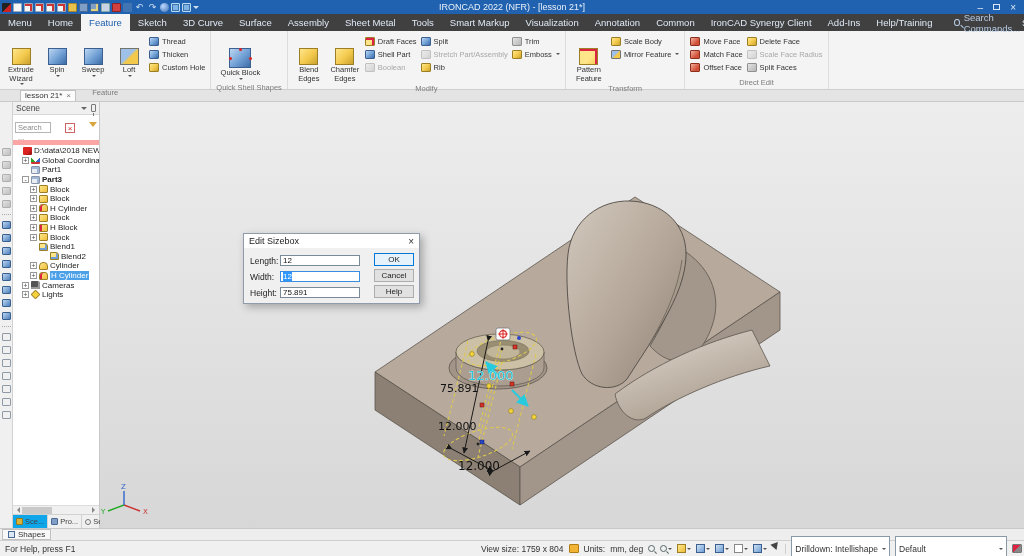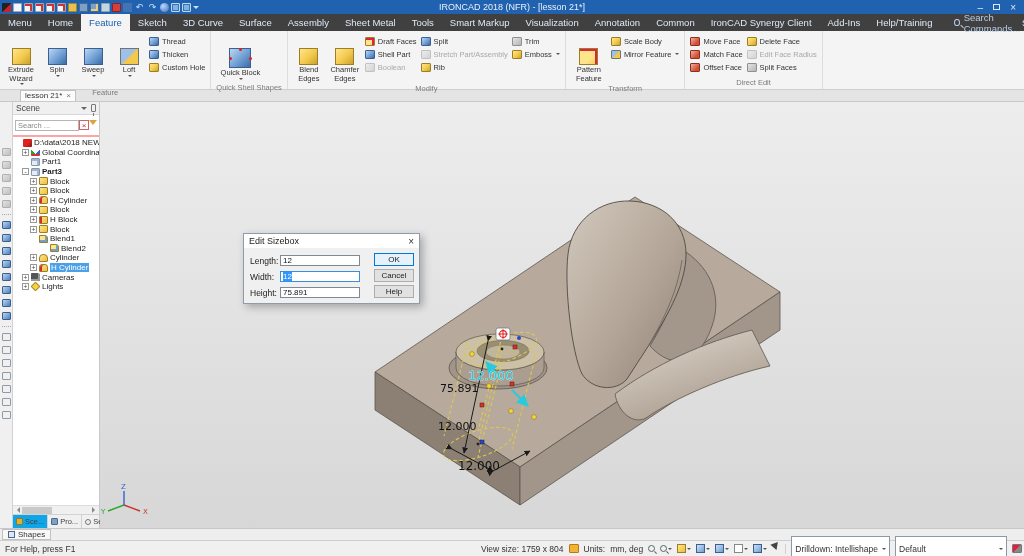--- a/index.html
+++ b/index.html
@@ -70,21 +70,21 @@
   .ls-ic.b { background:linear-gradient(135deg,#bcd6f2,#4d7fba); border:1px solid #38608f; }
   .ls-ic.t { background:#f0f0f0; border:1px solid #8e9aa6; }
   .ls-sep { width:9px; border-top:1px dotted #aaa; margin:1px 0; }
 
   
   .scenepanel { width:87px; background:#fff; border-right:1px solid #c9c9c9; display:flex; flex-direction:column; font-size:8px; }
   .sp-head { height:13px; background:#f0f0f0; border-bottom:1px solid #d8d8d8; display:flex; align-items:center; padding:0 3px; color:#444; font-size:8.5px; }
   .sp-head .sp-ctl { margin-left:auto; display:flex; gap:4px; align-items:center; color:#666; }
   .pin { width:5px; height:8px; border:1px solid #777; border-radius:1px; position:relative; }
   .pin::after { content:""; position:absolute; left:1px; top:8px; width:1px; height:3px; background:#777; }
-  .sp-search { height:22px; display:flex; align-items:center; gap:0; padding:1px 2px; border-bottom:2px solid #fca5a5; }
+  .sp-search { height:30px; display:flex; align-items:center; gap:14px; padding:1px 2px; border-bottom:5px solid #fca5a5; }
   .sp-search .box { flex:1; height:11px; border:1px solid #b5b5b5; background:#fff; color:#8a8a8a; font-size:7.5px; padding-left:2px; line-height:10px; }
   .redx { width:10px; height:10px; background:#fff; border:1px solid #c66; color:#d22; font-size:8px; line-height:9px; text-align:center; }
   .funnel { width:0; height:0; border:4px solid transparent; border-top:5px solid #d8a43c; margin-top:-2px; }
   .tree { flex:1; overflow:hidden; padding-top:1px; }
   .trow { display:flex; align-items:center; gap:2px; height:9.6px; white-space:nowrap; overflow:hidden; color:#222; }
   .trow.sel .tlab { background:#4ba0e8; color:#fff; padding:0 1px; }
   .trow.bold .tlab { font-weight:bold; }
   .texp { width:7px; height:7px; border:1px solid #999; background:#fff; font-size:6.5px; line-height:5px; text-align:center; color:#444; flex:0 0 auto; }
   .texp.hide { visibility:hidden; }
   .tico { width:9px; height:8px; flex:0 0 auto; border-radius:1px; }
@@ -172,21 +172,21 @@
     <span class="qa-ic tool"></span>
     <span class="qa-ic badge"></span>
     <span class="qa-ic gray"></span>
     <span class="qa-ic arrow">↶</span>
     <span class="qa-ic arrow">↷</span>
     <span class="qa-ic globe"></span>
     <span class="qa-ic toggled"></span>
     <span class="qa-ic toggled"></span>
     <span class="caret"></span>
   </div>
-  <div class="win-title">IRONCAD 2018 (NFR) - [lesson 21*]</div>
+  <div class="win-title">IRONCAD 2022 (NFR) - [lesson 21*]</div>
   <div class="win-controls">
     <span>–</span>
     <span class="restore-box"></span>
     <span>×</span>
   </div>
 </div>
 
 <div class="tabrow">
   <span class="tab">Menu</span>
   <span class="tab">Home</span>
@@ -356,21 +356,21 @@
             <span>Offset Face</span>
           </div>
       </div>
       <div class="scol">
         <div class="smallbtn">
             <span class="sicon i-y"></span>
             <span>Delete Face</span>
           </div>
         <div class="smallbtn disabled">
             <span class="sicon i-g"></span>
-            <span>Edit Face Radius</span>
+            <span>Scale Face Radius</span>
           </div>
         <div class="smallbtn">
             <span class="sicon i-g"></span>
             <span>Split Faces</span>
           </div>
       </div>
     </div>
     <div class="rlabel">Direct Edit</div>
   </div>
   <div style="flex:1;"></div>

